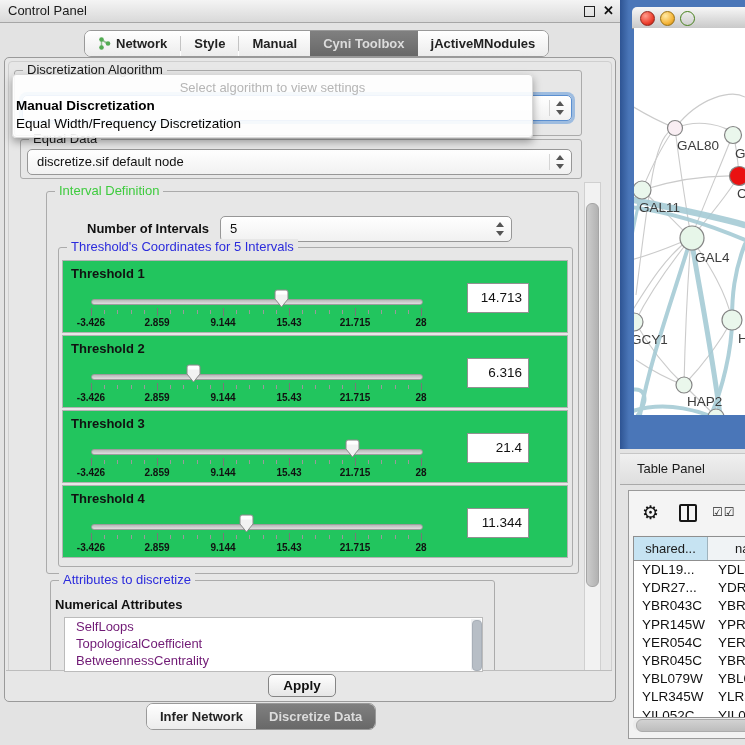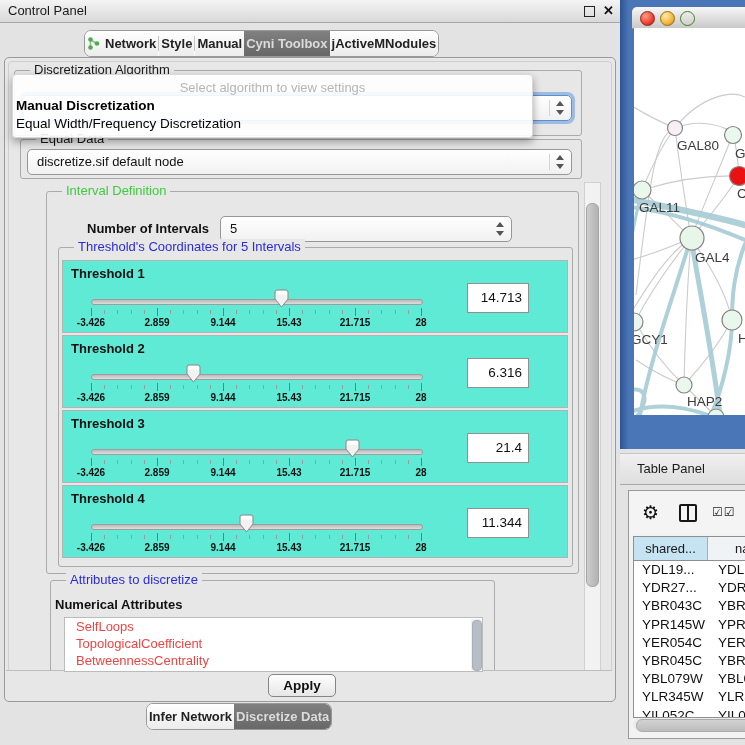--- a/index.html
+++ b/index.html
@@ -6,28 +6,28 @@
   body{width:745px;height:745px;overflow:hidden;background:#e3e3e3;
        font-family:"Liberation Sans", sans-serif;-webkit-font-smoothing:antialiased;position:relative;}
   .abs{position:absolute;}
   
   #titlebar{left:0;top:0;width:620px;height:22px;background:linear-gradient(#f4f4f4,#d9d9d9);
             border-bottom:1px solid #a6a6a6;}
   #titlebar .t{position:absolute;left:8px;top:3px;font-size:13px;color:#1a1a1a;}
   #float-box{position:absolute;right:25px;top:6px;width:9px;height:9px;border:1.5px solid #222;background:transparent;}
   #close-x{position:absolute;right:6px;top:3px;font-size:13px;font-weight:bold;color:#111;}
   .tabbar{display:flex;border:1px solid #999;border-radius:7px;overflow:hidden;background:#fff;height:25px;}
-  .tab{display:flex;align-items:center;padding:0 2px;font-size:13px;font-weight:bold;color:#222;
+  .tab{display:flex;align-items:center;padding:0 13px;font-size:13px;font-weight:bold;color:#222;
        background:linear-gradient(#ffffff,#ececec);white-space:nowrap;}
   .tab.sel{background:linear-gradient(#808080,#686868);color:#dcdcdc;}
   .vsepd{width:1px;background:#c4c4c4;margin:5px 0;}
   #main-panel{left:4px;top:57px;width:610px;height:643px;border:1px solid #9a9a9a;border-radius:5px;background:#e7e7e7;}
   #inner-panel{left:8px;top:61px;width:602px;height:635px;border:1px solid #cfcfcf;border-radius:4px;}
   .groupbox{position:absolute;border:1px solid #ababab;border-radius:3px;}
-  .grouptitle{position:absolute;top:-9px;left:15px;background:#e7e7e7;padding:0 4px;font-size:13px;white-space:nowrap;}
+  .grouptitle{position:absolute;top:-9px;left:8px;background:#e7e7e7;padding:0 4px;font-size:13px;white-space:nowrap;}
   .g-black{color:#1a1a1a;} .g-green{color:#3ecb3e;} .g-blue{color:#2b2bdc;}
   .combo{position:absolute;height:24px;border:1px solid #979797;border-radius:5px;
          background:linear-gradient(#ffffff,#f1f1f1);font-size:13px;color:#111;}
   .combo .txt{position:absolute;left:9px;top:4px;}
   .stepper{position:absolute;right:5px;top:3px;width:12px;height:18px;}
   .stepper:before{content:"";position:absolute;left:2px;top:2px;border-left:4px solid transparent;
      border-right:4px solid transparent;border-bottom:5px solid #555;}
   .stepper:after{content:"";position:absolute;left:2px;bottom:2px;border-left:4px solid transparent;
      border-right:4px solid transparent;border-top:5px solid #555;}
   .stepdiv{position:absolute;right:21px;top:4px;width:1px;height:16px;background:#d5d5d5;}
@@ -35,35 +35,35 @@
   #popup{left:12px;top:74px;width:519px;height:62px;background:rgba(255,255,255,.9);
          border:1px solid #d8d8d8;border-radius:4px;box-shadow:0 4px 9px rgba(0,0,0,.35);z-index:30;}
   #popup .hint{position:absolute;left:0;top:5px;width:100%;text-align:center;font-size:13px;color:#b5b5b5;}
   #popup .opt1{position:absolute;left:3px;top:23px;font-size:13.5px;font-weight:bold;color:#000;}
   #popup .opt2{position:absolute;left:3px;top:41px;font-size:13.5px;color:#000;}
   
   #scrollbar-v{left:584px;top:182px;width:15px;height:488px;background:#f2f2f2;border:1px solid #d0d0d0;}
   #scrollbar-v .thumb{position:absolute;left:1px;top:20px;width:11px;height:382px;border-radius:6px;
       background:linear-gradient(90deg,#cdcdcd,#b2b2b2);border:1px solid #a5a5a5;}
   
-  .thpanel{position:relative;width:504px;height:71px;border:1px solid #b3b3b3;background:#5eead4;margin-bottom:2px;}
+  .thpanel{position:relative;width:504px;height:71px;border:1px solid #b3b3b3;background:#22c55e;margin-bottom:2px;}
   .th-label{position:absolute;left:8px;top:5px;font-size:13px;font-weight:bold;color:#111;}
   .track{position:absolute;left:28px;top:38px;width:330px;height:4px;border:1px solid #9d9d9d;border-radius:3px;
          background:linear-gradient(#b9b9b9,#dedede);}
   .thumb-s{position:absolute;top:28px;margin-left:-7px;width:15px;height:19px;}
   .ticks{position:absolute;left:28px;top:47px;width:330px;height:9px;}
   .tick{position:absolute;top:2px;width:1px;height:4px;background:#9a9a9a;}
   .tick.major{top:0;height:8px;background:#777;}
   .ticklabels{position:absolute;left:28px;top:56px;width:330px;height:12px;}
   .ticklabel{position:absolute;transform:translateX(-50%);font-size:10px;font-weight:bold;color:#111;white-space:nowrap;}
   .valbox{position:absolute;left:404px;top:22px;width:54px;height:28px;background:#fff;border:1px solid #919191;
           font-size:13.5px;color:#111;text-align:right;line-height:28px;padding-right:6px;box-sizing:content-box;}
   
   #attr-list{left:64px;top:617px;width:417px;height:53px;background:#fff;border:1px solid #bbb;overflow:hidden;z-index:5;}
-  #attr-list .item{font-size:13px;color:#ef4444;padding:1px 0 1px 11px;height:15px;}
+  #attr-list .item{font-size:13px;color:#701a75;padding:1px 0 1px 11px;height:15px;}
   #attr-scroll{position:absolute;right:1px;top:1px;width:10px;height:51px;background:#eef0f2;}
   #attr-scroll .thumb{position:absolute;left:1px;top:1px;width:8px;height:49px;border-radius:4px;background:#b7bec6;border:1px solid #a8afb8;}
   
   #apply-row{left:6px;top:670px;width:606px;height:28px;border-top:1px solid #bdbdbd;background:#e7e7e7;}
   #apply-btn{position:absolute;left:262px;top:3px;width:66px;height:21px;border:1px solid #858585;border-radius:5px;
              background:linear-gradient(#fefefe,#e6e6e6);font-size:13.5px;font-weight:bold;color:#111;
              text-align:center;line-height:21px;}
   
   #netwin{left:620px;top:0;width:125px;height:449px;background:linear-gradient(90deg,#2e5493 0px,#4a76b8 9px);}
   #net-titlebar{position:absolute;left:12px;top:7px;width:113px;height:21px;border-radius:5px 0 0 0;

